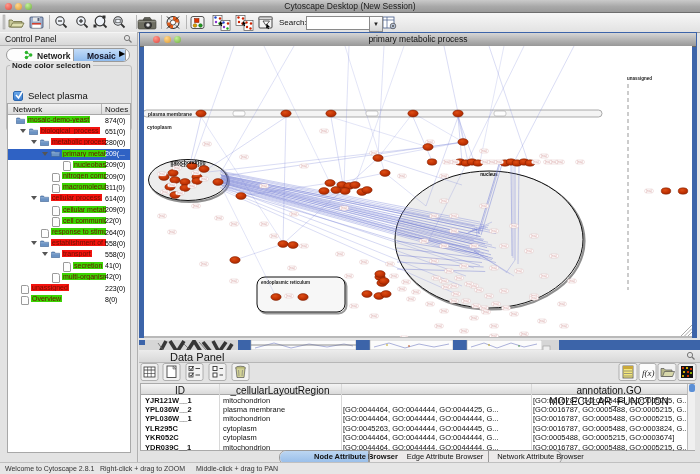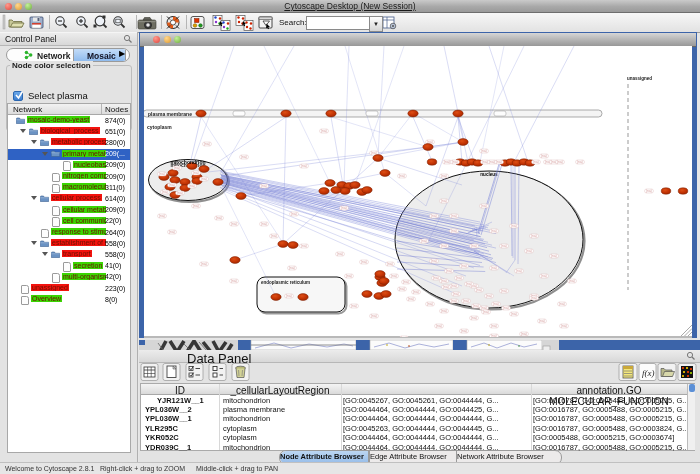--- a/index.html
+++ b/index.html
@@ -4,21 +4,21 @@
 <style>
 html,body{margin:0;padding:0;}
 body{width:700px;height:474px;position:relative;overflow:hidden;
   font-family:"Liberation Sans",sans-serif;background:#e6e6e6;}
 .abs{position:absolute;}
 
 #mactitle{left:0;top:0;width:700px;height:12px;
   background:linear-gradient(#cacaca,#a8a8a8 55%,#9a9a9a);
   border-bottom:1px solid #6e6e6e;}
 #mactitle .t{position:absolute;left:0;right:0;top:1px;text-align:center;
-  font-size:8.5px;color:#1a1a1a;text-decoration:underline;}
+  font-size:8.5px;color:#1a1a1a;}
 .light{position:absolute;top:2.5px;width:7px;height:7px;border-radius:50%;}
 
 #toolbar{left:0;top:13px;width:700px;height:19px;
   background:linear-gradient(#f7f7f7,#e2e2e2);border-bottom:1px solid #9a9a9a;}
 .tsep{position:absolute;top:2px;width:1px;height:14px;background:#b5b5b5;}
 #searchlbl{position:absolute;left:279px;top:5px;font-size:8px;color:#111;}
 #searchbox{position:absolute;left:306px;top:2.5px;width:63px;height:12px;
   background:#fff;border:1px solid #8a8a8a;}
 #searcharrow{position:absolute;left:369px;top:2.5px;width:12px;height:14px;
   background:linear-gradient(#fdfdfd,#d5d5d5);border:1px solid #8a8a8a;
@@ -77,36 +77,36 @@
   background:linear-gradient(#d6d6d6,#a9a9a9 70%,#989898);border-bottom:1px solid #666;}
 #nettitle .t{position:absolute;left:0;right:0;top:1px;text-align:center;
   font-size:8.5px;color:#111;}
 #netcanvas{position:absolute;left:5px;top:14px;width:548px;height:290px;background:#ffffff;border-bottom:2px solid #b9b9b9;}
 
 #behind{left:139px;top:338px;width:561px;height:12px;}
 
 #dpanel{left:139px;top:350px;width:561px;height:112px;background:#e3e3e3;}
 #dptitle{position:absolute;left:0;top:0;width:561px;height:12px;
   background:linear-gradient(#ececec,#d8d8d8);border-bottom:1px solid #b7b7b7;}
-#dptitle span{position:absolute;left:20px;top:1px;font-size:13px;color:#111;padding-left:28px;}
+#dptitle span{position:absolute;left:3px;top:1px;font-size:11px;color:#111;padding-left:28px;}
 #dptools{position:absolute;left:0;top:12px;width:561px;height:21px;}
 #dtable{position:absolute;left:1px;top:33px;width:553px;height:66px;background:#fff;border:1px solid #aaa;}
 #dhdr{position:absolute;left:0;top:0;width:553px;height:10px;
   background:linear-gradient(#f4f4f4,#dadada);border-bottom:1px solid #a8a8a8;
   font-size:10px;color:#111;}
 #dhdr div{position:absolute;top:1px;text-align:center;}
 .drow{position:absolute;left:0;width:553px;height:9.4px;font-size:7.5px;color:#111;}
 .drow div{position:absolute;top:0.5px;white-space:nowrap;overflow:hidden;}
 .dvline{position:absolute;top:0;width:1px;height:66px;background:#d8d8d8;}
 #dscroll{position:absolute;left:546px;top:0px;width:7px;height:66px;background:#f0f0f0;border-left:1px solid #bbb;}
 #dthumb{position:absolute;left:0.5px;top:0px;width:6px;height:8px;background:#5b8fd6;border-radius:2px;}
 
 #btabs{position:absolute;left:140px;top:100px;width:281px;height:12.5px;
   background:#eceaea;border:1px solid #9a9a9a;border-radius:7px;font-size:7.5px;color:#111;}
-#btabs .seg{position:absolute;top:0;height:12.5px;line-height:12.5px;}
+#btabs .seg{position:absolute;top:0;height:12.5px;line-height:12.5px;text-align:center;padding-left:32px;}
 #btabsel{position:absolute;left:0;top:0;width:88px;height:12.5px;border-radius:7px 0 0 7px;
   background:linear-gradient(#bcd6f2,#94bbe8);border-right:1px solid #9a9a9a;}
 
 #statusbar{left:0;top:462px;width:700px;height:12px;background:#e6e6e6;
   border-top:1px solid #c0c0c0;font-size:7px;color:#333;}
 #statusbar span{position:absolute;top:2px;}
 </style>
 </head>
 <body>
 
@@ -382,20 +382,21 @@
         </div>
       </div>
   </div>
 </div>
 
 <div id="netwin" class="abs">
   <div id="nettitle">
     <div class="light" style="left:13px;top:3px;background:radial-gradient(circle at 35% 30%,#ff9a8e,#e0443a);"></div>
     <div class="light" style="left:23.5px;top:3px;background:radial-gradient(circle at 35% 30%,#ffd78e,#e09a2e);"></div>
     <div class="light" style="left:34px;top:3px;background:radial-gradient(circle at 35% 30%,#c4f09a,#6fae3c);"></div>
+    <div class="t">primary metabolic process</div>
   </div>
   <div id="netcanvas">
     <svg id="net" width="548" height="291">
         <defs>
           <radialGradient id="ng" cx="40%" cy="35%" r="75%">
  <stop offset="0%" stop-color="#dd4e15"></stop>
             <stop offset="55%" stop-color="#c23304"></stop>
  <stop offset="100%" stop-color="#9e2600"></stop>
           </radialGradient>
         </defs>
@@ -907,23 +908,22 @@
     </svg>
   </div>
   <div id="dtable">
     <div id="dhdr">
       <div style="left:0;width:78px">ID</div>
       <div style="left:78px;width:122px">_cellularLayoutRegion</div>
       <div style="left:390px;width:156px">annotation.GO MOLECULAR_FUNCTION</div>
     </div>
     <div id="drows">
         <div class="drow" style="top: 11px;">
-          <div style="left:16px;width:72px;font-weight:bold">YJR121W__1</div>
+          <div style="left:4px;width:72px;font-weight:bold">YJR121W__1</div>
    <div style="left:82px;width:116px">mitochondrion</div>
-   <div style="left:202px;width:186px">[GO:0045267, GO:0045261, GO:0044444, G...</div>
    <div style="left:392px;width:154px">[GO:0016787, GO:0005488, GO:0005215, G...</div>
         </div>
         <div class="drow" style="top: 20.4px;">
           <div style="left:4px;width:72px;font-weight:bold">YPL036W__2</div>
    <div style="left:82px;width:116px">plasma membrane</div>
    <div style="left:202px;width:186px">[GO:0044464, GO:0044444, GO:0044425, G...</div>
    <div style="left:392px;width:154px">[GO:0016787, GO:0005488, GO:0005215, G...</div>
         </div>
         <div class="drow" style="top: 29.8px;">
           <div style="left:4px;width:72px;font-weight:bold">YPL036W__1</div>

